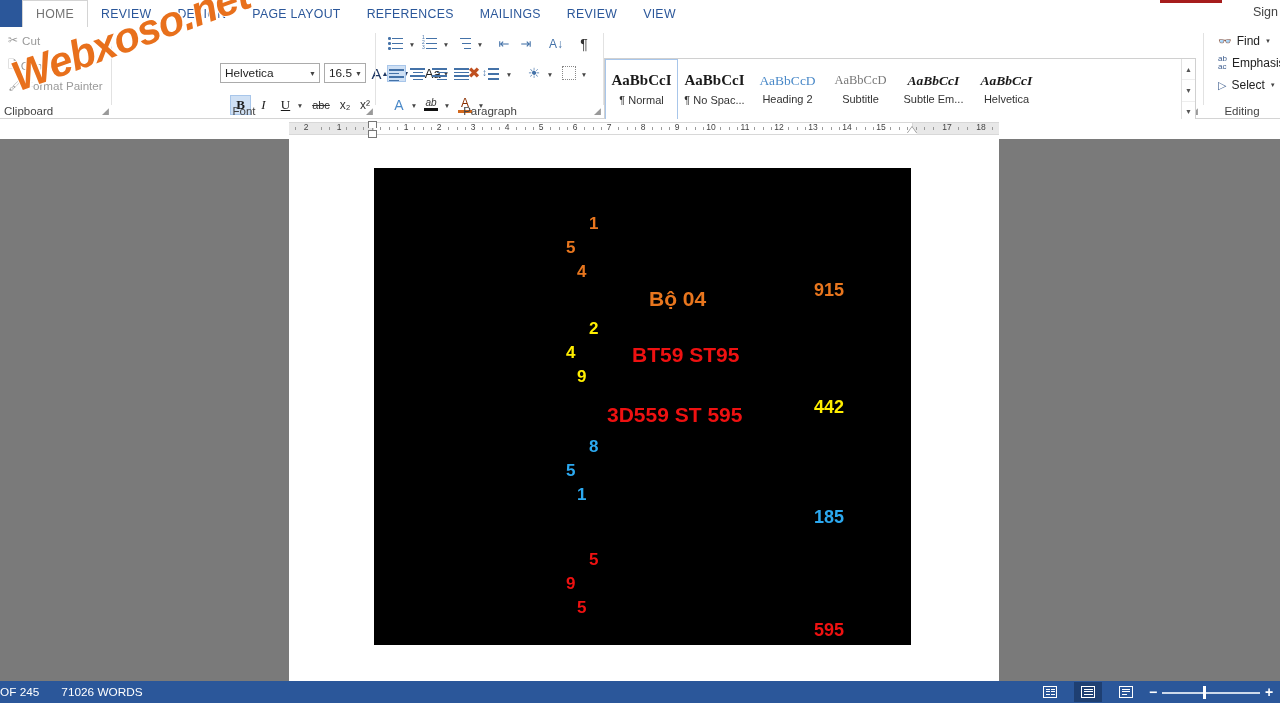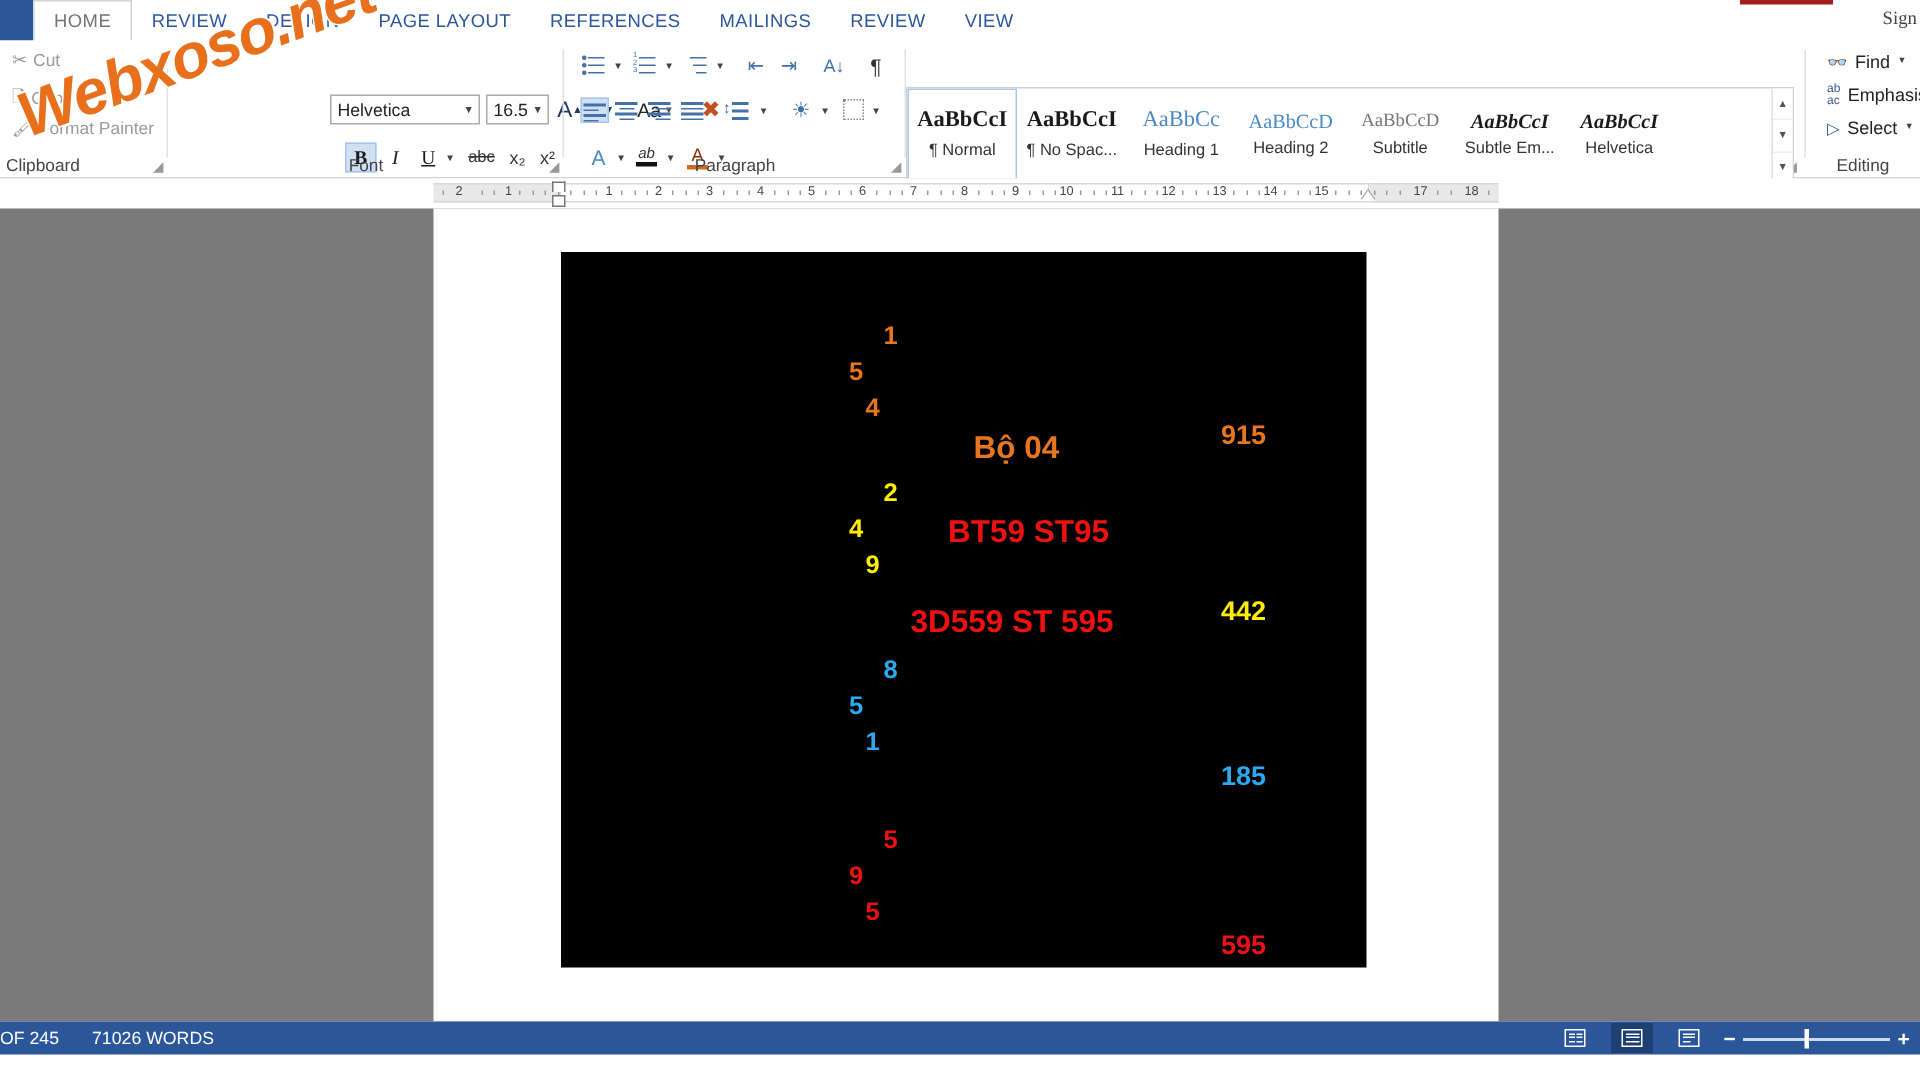--- a/index.html
+++ b/index.html
@@ -30,21 +30,21 @@
     background: #fff; color: #737373;
     border-left: 1px solid #d4d4d4; border-right: 1px solid #d4d4d4;
     border-top: 1px solid #d4d4d4;
   }
   .topred {
     position: absolute; right: 58px; top: 0; width: 62px; height: 3px;
     background: #a61c1c;
   }
   .signin {
     position: absolute; right: 2px; top: 5px;
-    font-size: 12.5px; color: #444; font-family: Liberation Serif, serif;
+    font-size: 12.5px; color: #444;
   }
 
   
   .ribbon {
     position: absolute; left: 0; top: 27px; width: 1280px; height: 92px;
     background: #fff; border-bottom: 1px solid #d4d4d4;
   }
   .grp { position: absolute; top: 0; height: 92px; }
   .grp-label {
     position: absolute; bottom: 2px; width: 100%;
@@ -420,24 +420,20 @@
     </div>
 
     <div class="stylesbox">
       <div class="stylecell sel">
         <span class="style-prev" style="font-size:15px;font-weight:bold;color:#1a1a1a;">AaBbCcI</span>
         <span class="style-name">¶ Normal</span>
       </div>
       <div class="stylecell">
         <span class="style-prev" style="font-size:15px;font-weight:bold;color:#1a1a1a;">AaBbCcI</span>
         <span class="style-name">¶ No Spac...</span>
-      </div>
-      <div class="stylecell">
-        <span class="style-prev" style="font-size:15px;color:#4a89c8;">AaBbCc</span>
-        <span class="style-name">Heading 1</span>
       </div>
       <div class="stylecell">
         <span class="style-prev" style="font-size:13.5px;color:#4a89c8;">AaBbCcD</span>
         <span class="style-name">Heading 2</span>
       </div>
       <div class="stylecell">
         <span class="style-prev" style="font-size:12.5px;color:#777;">AaBbCcD</span>
         <span class="style-name">Subtitle</span>
       </div>
       <div class="stylecell">

